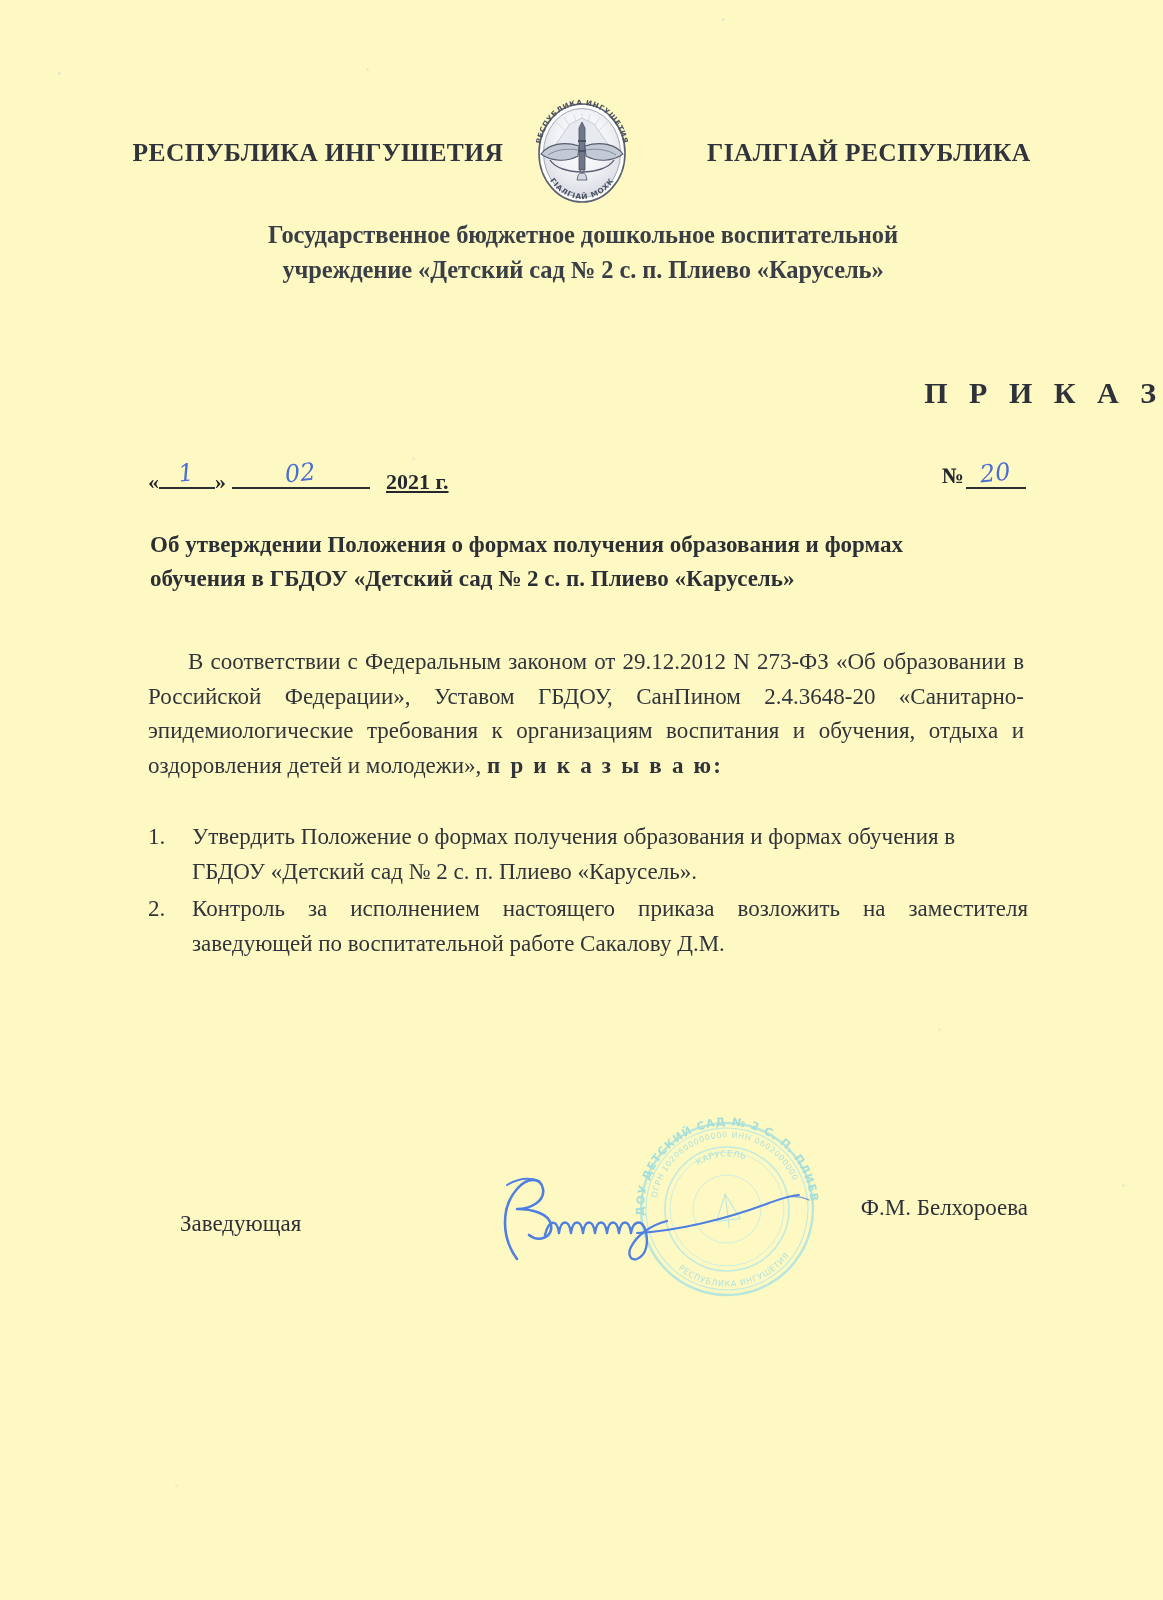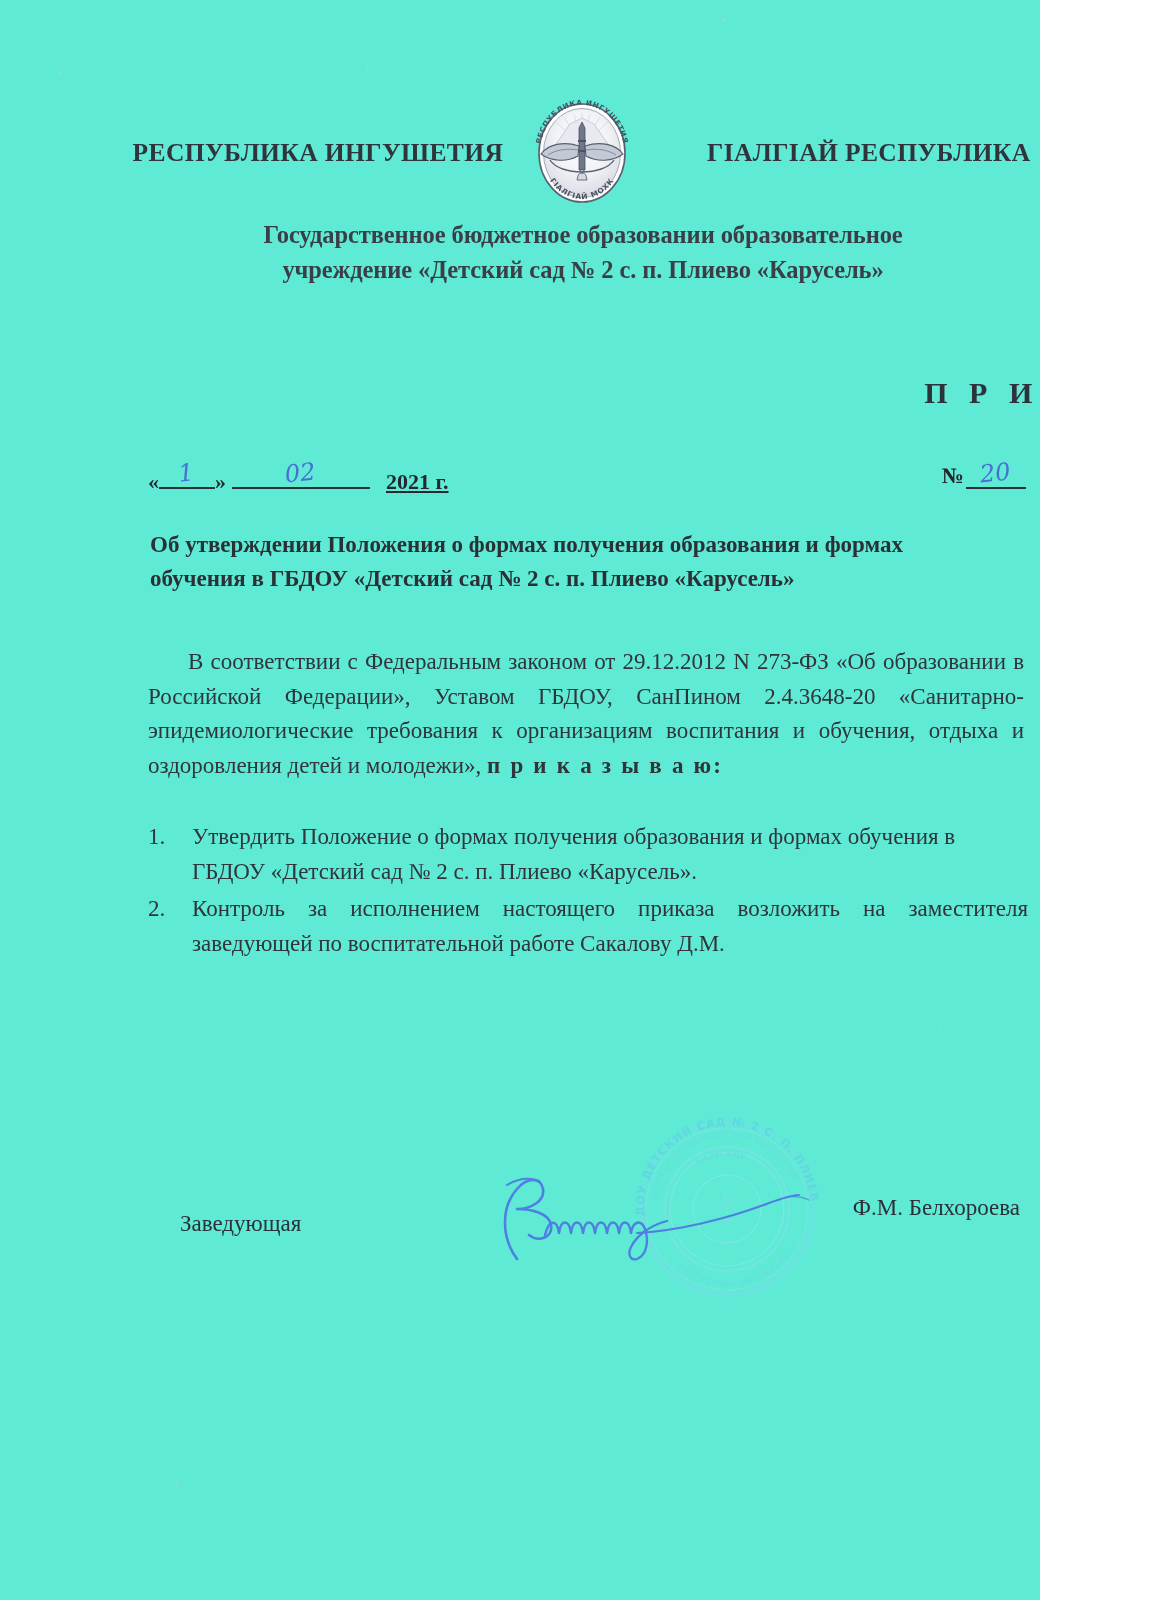--- a/index.html
+++ b/index.html
@@ -8,23 +8,23 @@
     padding: 0;
     background: #ffffff;
   }
   body {
     font-family: "Liberation Serif", "DejaVu Serif", serif;
     color: #25282e;
   }
 
   .page {
     position: relative;
-    width: 1040px;
+    width: 1163px;
     height: 1600px;
-    background: #5eead4;
+    background: #fef9c3;
     overflow: hidden;
   }
 
   
   .letterhead {
     position: absolute;
     left: 0;
     top: 88px;
     width: 1163px;
     display: flex;
@@ -205,21 +205,21 @@
     font-size: 23px;
     color: #2c3038;
   }
   .sig-role {
     position: absolute;
     left: 32px;
     top: 16px;
   }
   .sig-name {
     position: absolute;
-    right: 8px;
+    right: 0;
     top: 0;
     white-space: nowrap;
     text-align: right;
   }
 
   .stamp {
     position: absolute;
     left: 620px;
     top: 1102px;
     width: 215px;
@@ -303,21 +303,21 @@
         <text font-family="DejaVu Sans, sans-serif" font-size="7.4" font-weight="bold" fill="#4a5160" letter-spacing="0.8">
           <textPath href="#arcBot" startOffset="50%" text-anchor="middle">ГIАЛГIАЙ МОХК</textPath>
         </text>
       </svg>
     </div>
 
     <div class="lh-text right">ГIАЛГIАЙ  РЕСПУБЛИКА</div>
   </div>
 
   <div class="institution">
-    <div>Государственное бюджетное образовании образовательное</div>
+    <div>Государственное бюджетное дошкольное воспитательной</div>
     <div>учреждение «Детский сад № 2 с. п. Плиево «Карусель»</div>
   </div>
 
   <div class="doc-kind">П Р И К А З</div>
 
   <div class="dateline">
     <div class="dl-left">
       <span class="quote-l">«</span>
       <span class="blank day">
         <span class="ink">1</span>

